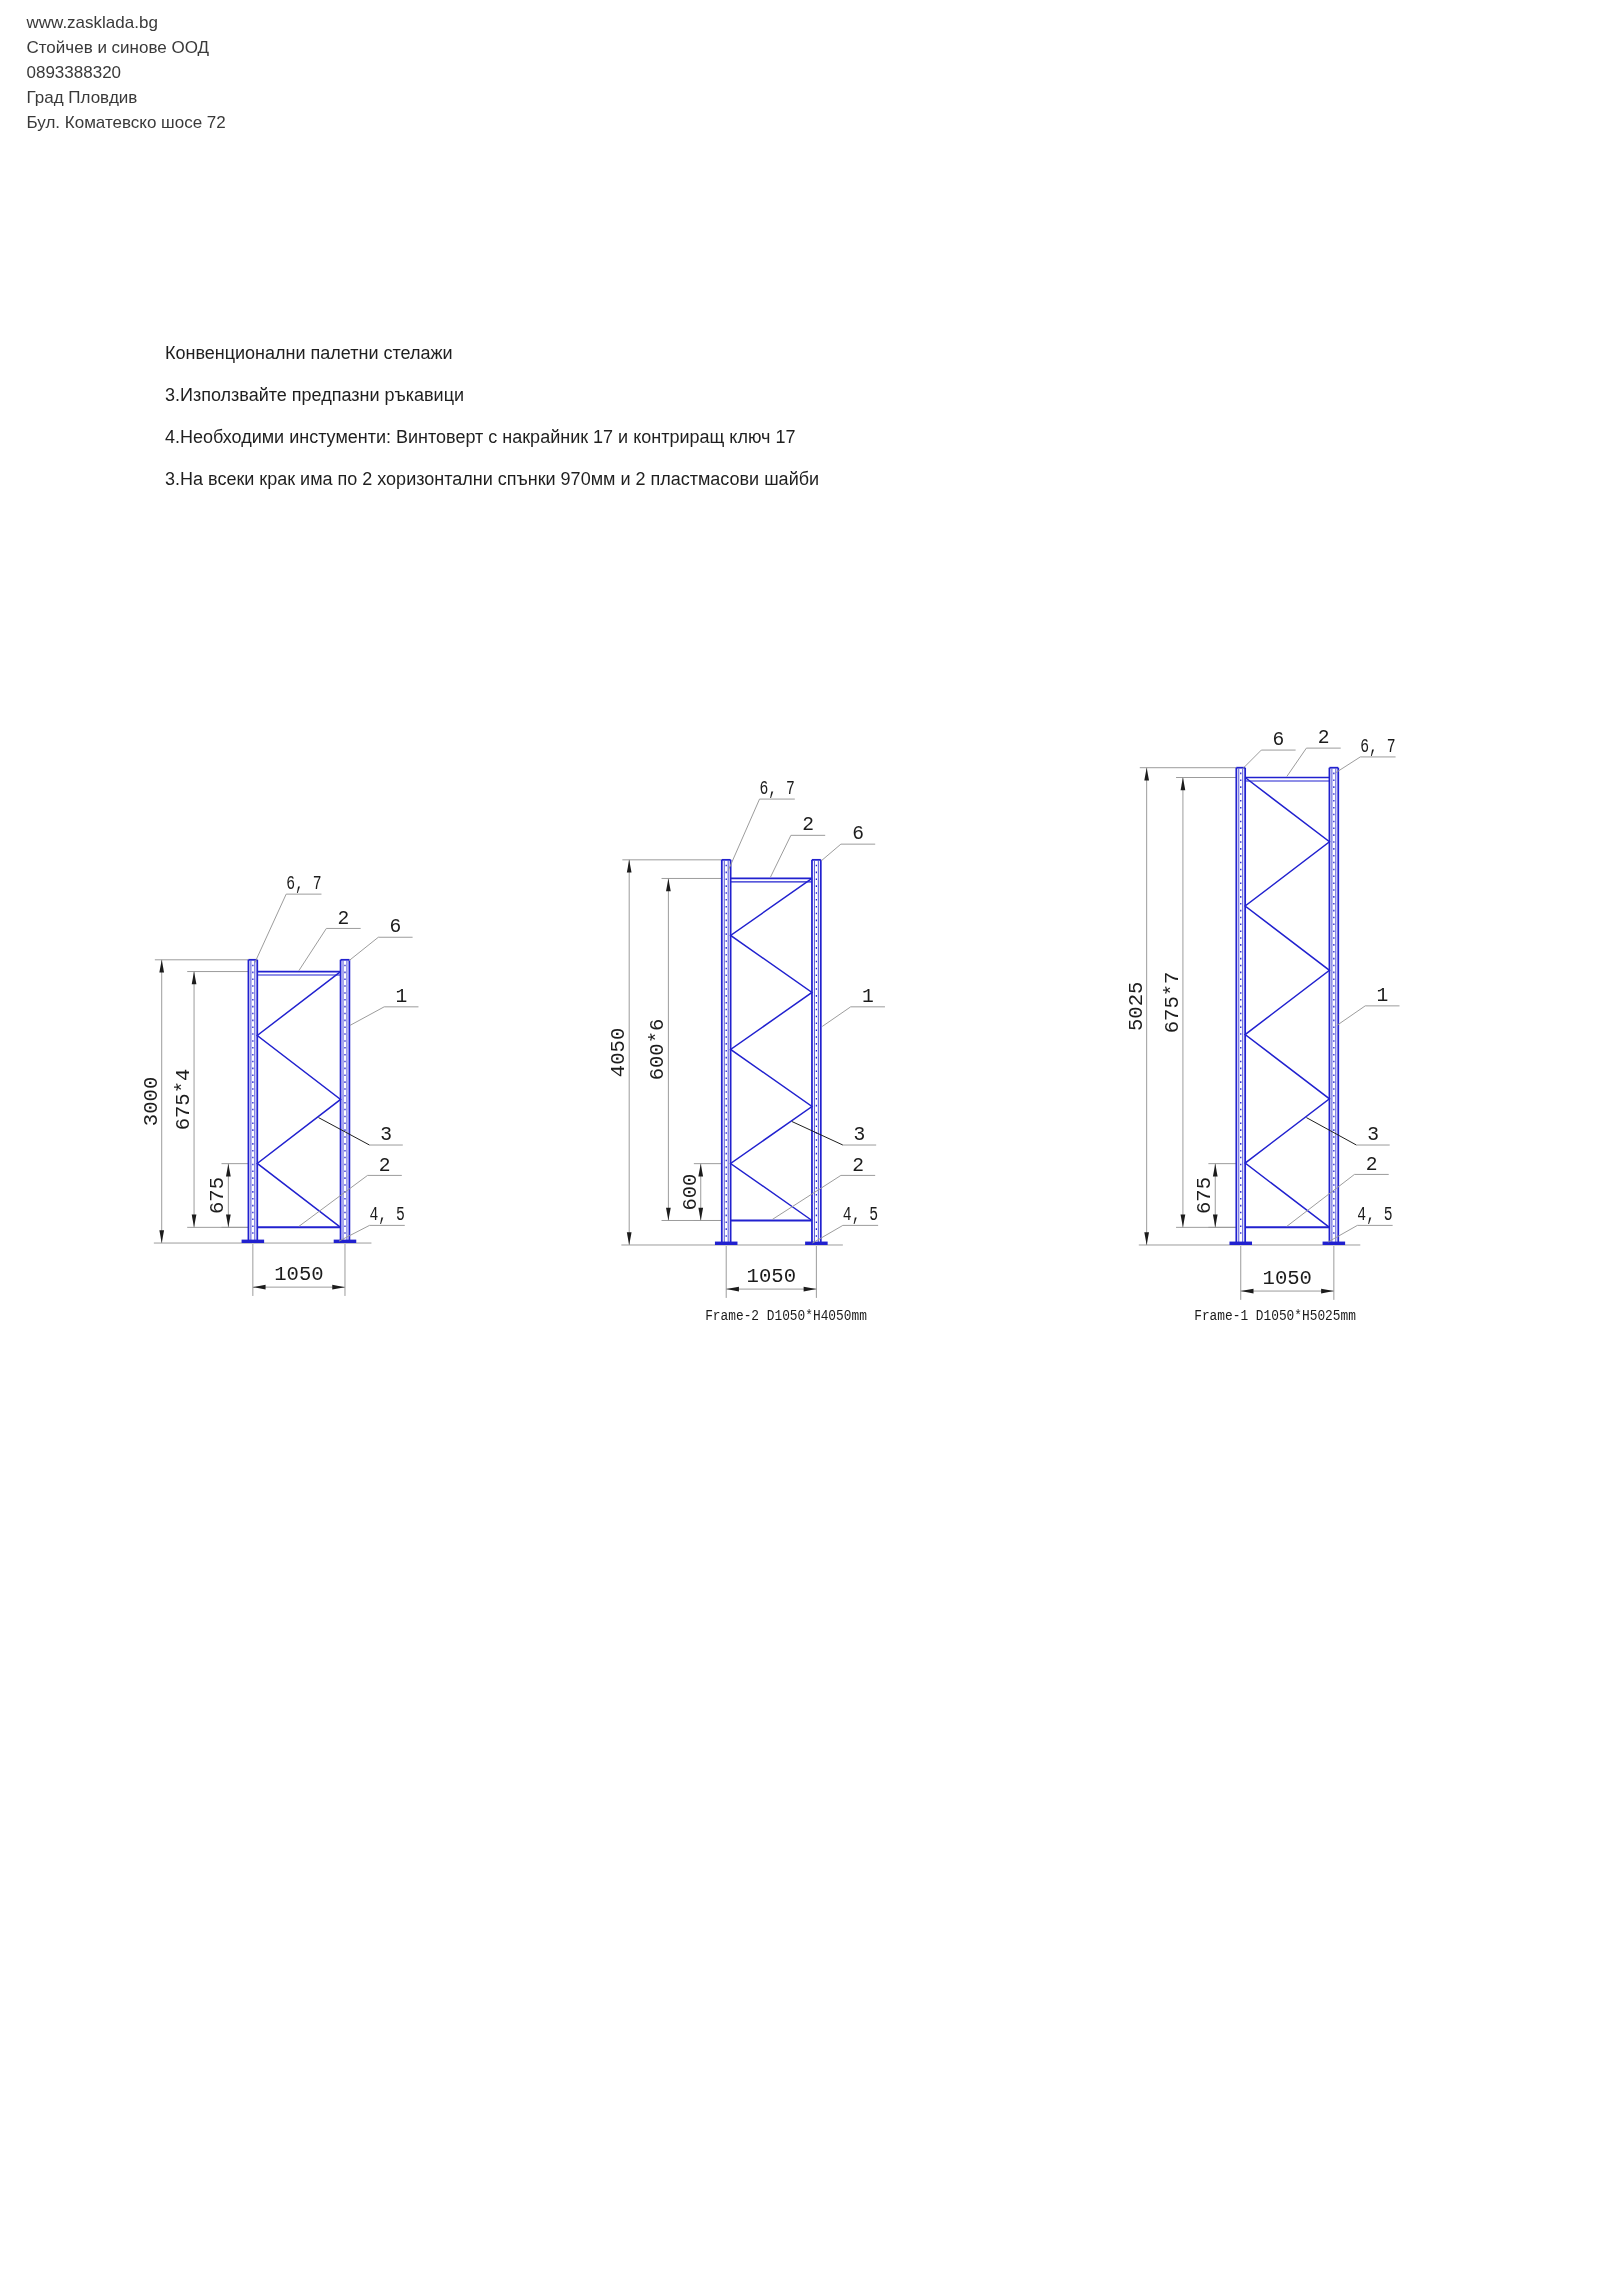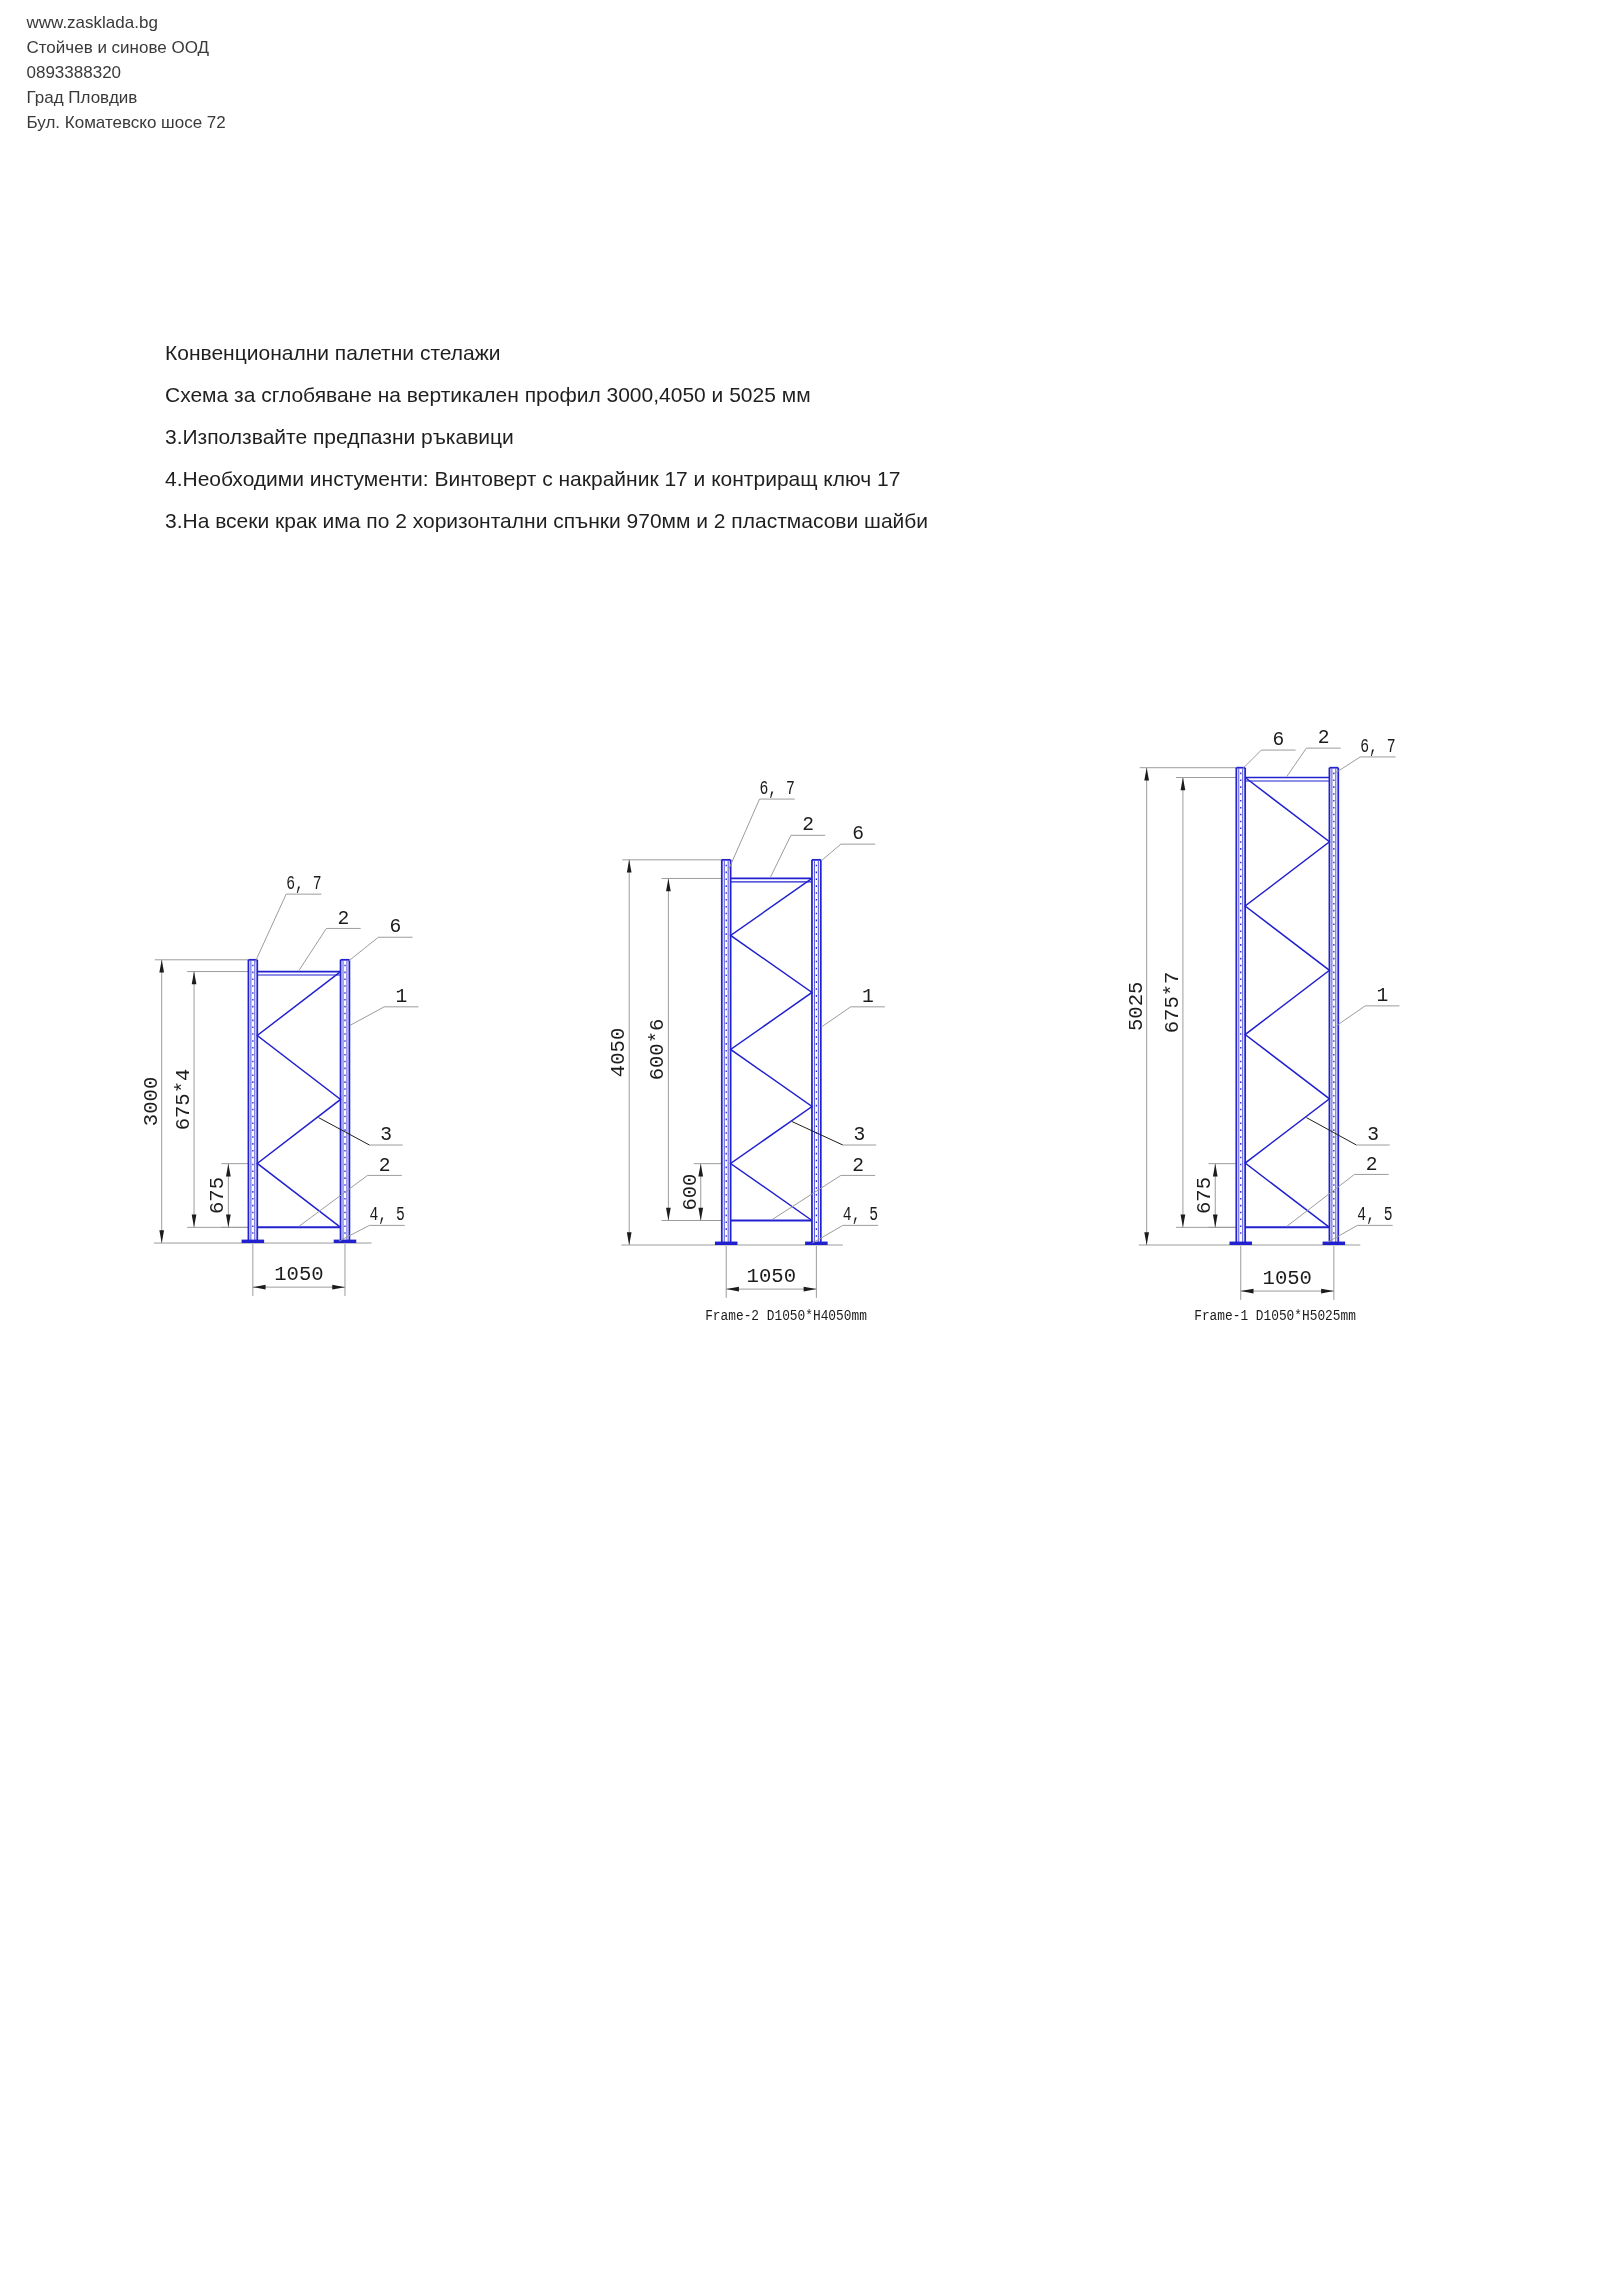--- a/index.html
+++ b/index.html
@@ -16,21 +16,21 @@
     left: 26.5px;
     top: 9.8px;
     font-size: 17px;
     line-height: 25px;
     color: #3a3a3a;
   }
   .instructions {
     position: absolute;
     left: 165px;
     top: 332px;
-    font-size: 21px;
+    font-size: 18px;
     line-height: 42px;
     color: #1f1f1f;
     white-space: nowrap;
   }
   #diagram-svg {
     position: absolute;
     left: 0;
     top: 0;
     width: 1621px;
     height: 2293px;
@@ -48,21 +48,20 @@
   <div class="header">
     <div>www.zasklada.bg</div>
     <div>Стойчев и синове ООД</div>
     <div>0893388320</div>
     <div>Град Пловдив</div>
     <div>Бул. Коматевско шосе 72</div>
   </div>
 
   <div class="instructions">
     <div>Конвенционални палетни стелажи</div>
-    <div>Схема за сглобяване на вертикален профил 3000,4050 и 5025 мм</div>
     <div>3.Използвайте предпазни ръкавици</div>
     <div>4.Необходими инстументи: Винтоверт с накрайник 17 и контриращ ключ 17</div>
     <div>3.На всеки крак има по 2 хоризонтални спънки 970мм и 2 пластмасови шайби</div>
   </div>
 
   <svg id="diagram-svg" viewBox="0 0 1654 2339" xmlns="http://www.w3.org/2000/svg">
       <g>
         <line x1="157" y1="1268" x2="379" y2="1268" stroke="#9a9a9a" stroke-width="1"></line>
         <line x1="258" y1="1269" x2="258" y2="1322" stroke="#9a9a9a" stroke-width="1"></line>
         <line x1="352" y1="1269" x2="352" y2="1322" stroke="#9a9a9a" stroke-width="1"></line>

